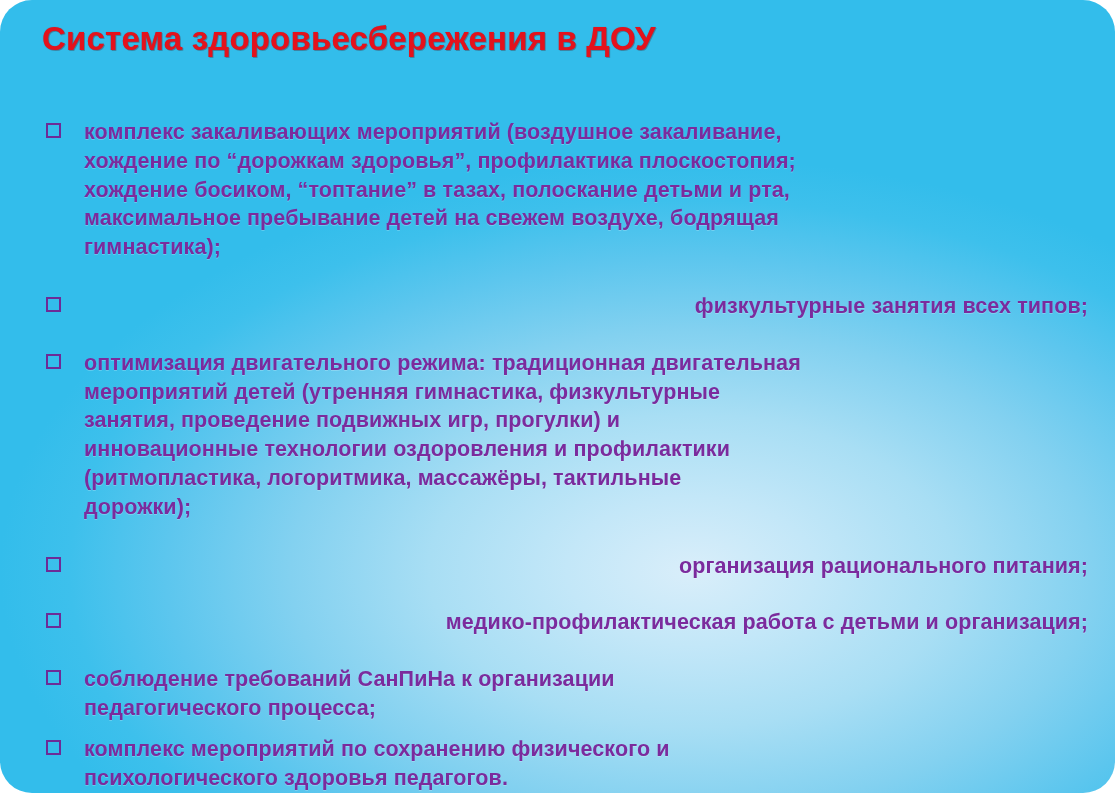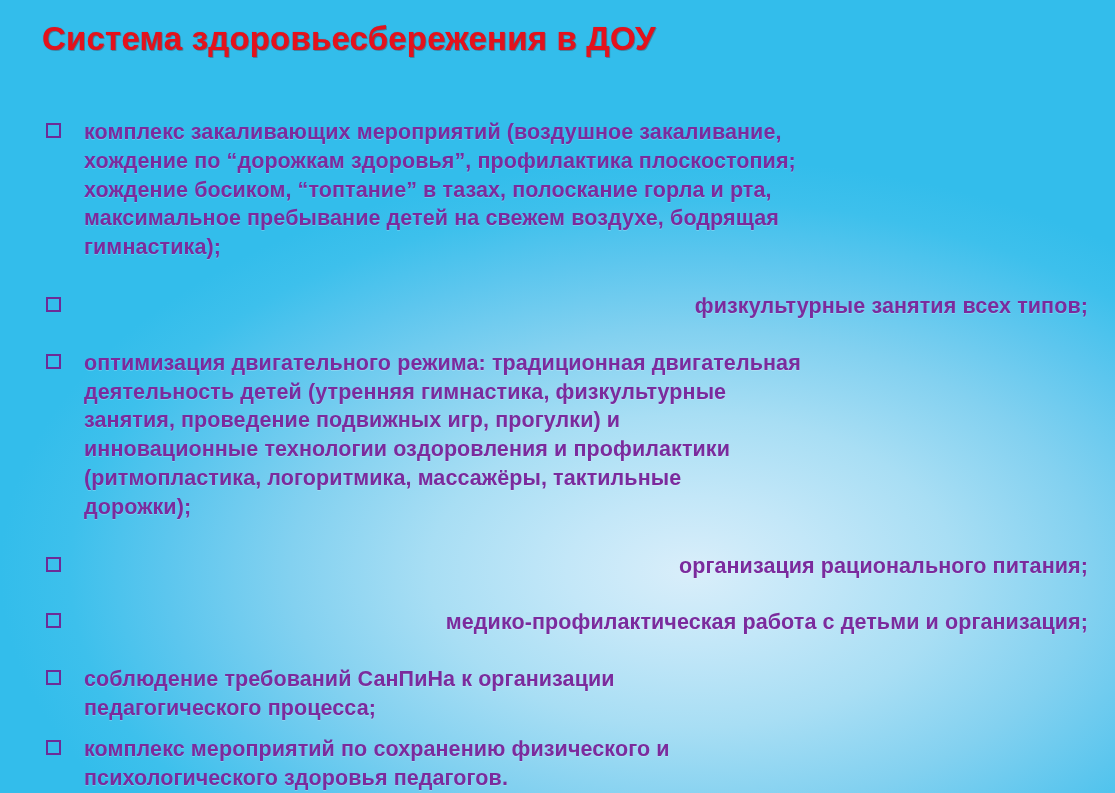--- a/index.html
+++ b/index.html
@@ -21,20 +21,21 @@
     background-color: #3ac0ec;
     background-image:
       radial-gradient(ellipse 62% 52% at 62% 72%,
         #d9eefa 0%,
         #c3e7f8 18%,
         #a8def4 38%,
         #83d1f0 58%,
         #5cc6ee 76%,
         #3dc0ec 90%,
         #33bdeb 100%);
+    border-radius: 32px;
   }
 
   
   .title-zone {
     position: absolute;
     left: 42px;
     top: 20px;
     width: 1030px;
     height: 62px;
   }
@@ -101,34 +102,34 @@
   <div class="title-zone">
     <h1 class="slide-title">Система здоровьесбережения в ДОУ</h1>
   </div>
 
   <div class="bullet-list">
 
     <div class="bullet-item gap-lg">
       <span class="bullet-marker"></span>
       <span class="bullet-text">комплекс закаливающих мероприятий (воздушное закаливание,
 хождение по “дорожкам здоровья”, профилактика плоскостопия;
-хождение босиком, “топтание” в тазах, полоскание горла и рта,
+хождение босиком, “топтание” в тазах, полоскание детьми и рта,
 максимальное пребывание детей на свежем воздухе, бодрящая
 гимнастика);</span>
     </div>
 
     <div class="bullet-item gap-md">
       <span class="bullet-marker"></span>
       <span class="bullet-text">физкультурные занятия всех типов;</span>
     </div>
 
     <div class="bullet-item gap-lg">
       <span class="bullet-marker"></span>
       <span class="bullet-text">оптимизация двигательного режима: традиционная двигательная
-деятельность детей (утренняя гимнастика, физкультурные
+мероприятий детей (утренняя гимнастика, физкультурные
 занятия, проведение подвижных игр, прогулки)  и
 инновационные технологии оздоровления и профилактики
 (ритмопластика, логоритмика, массажёры, тактильные
 дорожки);</span>
     </div>
 
     <div class="bullet-item gap-md">
       <span class="bullet-marker"></span>
       <span class="bullet-text">организация рационального питания;</span>
     </div>

